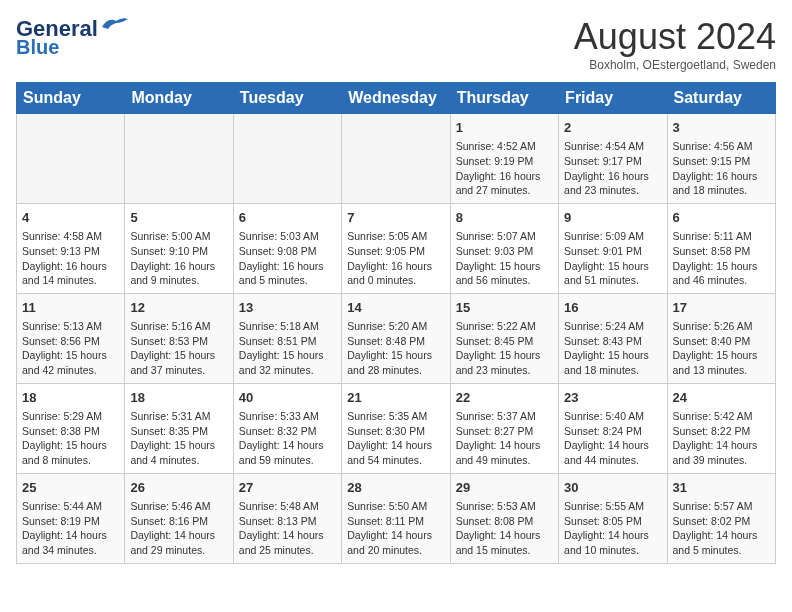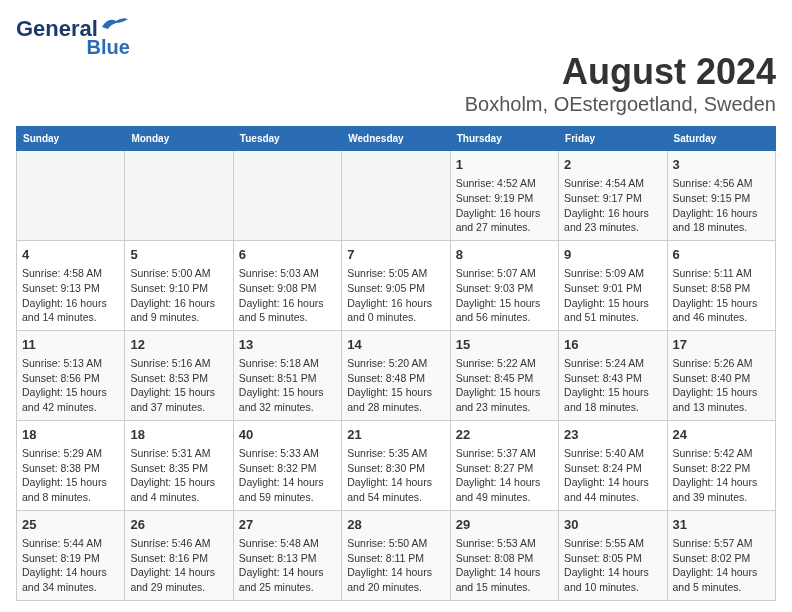--- a/index.html
+++ b/index.html
@@ -12,52 +12,51 @@
     }
     .header-area {
       display: flex;
       justify-content: space-between;
       align-items: flex-start;
       margin-bottom: 10px;
     }
     .logo {
       display: flex;
       flex-direction: column;
-      align-items: flex-end;
+      align-items: flex-start;
     }
     .logo-bird {
       width: 24px;
       height: 16px;
       margin-left: 52px;
       margin-top: -18px;
     }
     .title-area {
       text-align: right;
     }
     .main-title {
       font-size: 36px;
-      font-weight: bold;
+      font-weight: normal;
       color: #333;
-      margin-top: 35px;
     }
     .sub-title {
-      font-size: 20px;
+      font-size: 12px;
       color: #555;
     }
     table {
       width: 100%;
       border-collapse: collapse;
       font-size: 11px;
     }
     thead tr th {
       background-color: #2a6db5;
       color: #fff;
       text-align: left;
       padding: 6px 6px;
-      font-size: 10px;
+      font-size: 16px;
       font-weight: bold;
       border: 1px solid #2a6db5;
     }
     tbody tr td {
       border: 1px solid #ccc;
       vertical-align: top;
       padding: 5px 5px;
       width: calc(100% / 7);
       height: 80px;
       background: #fff;

